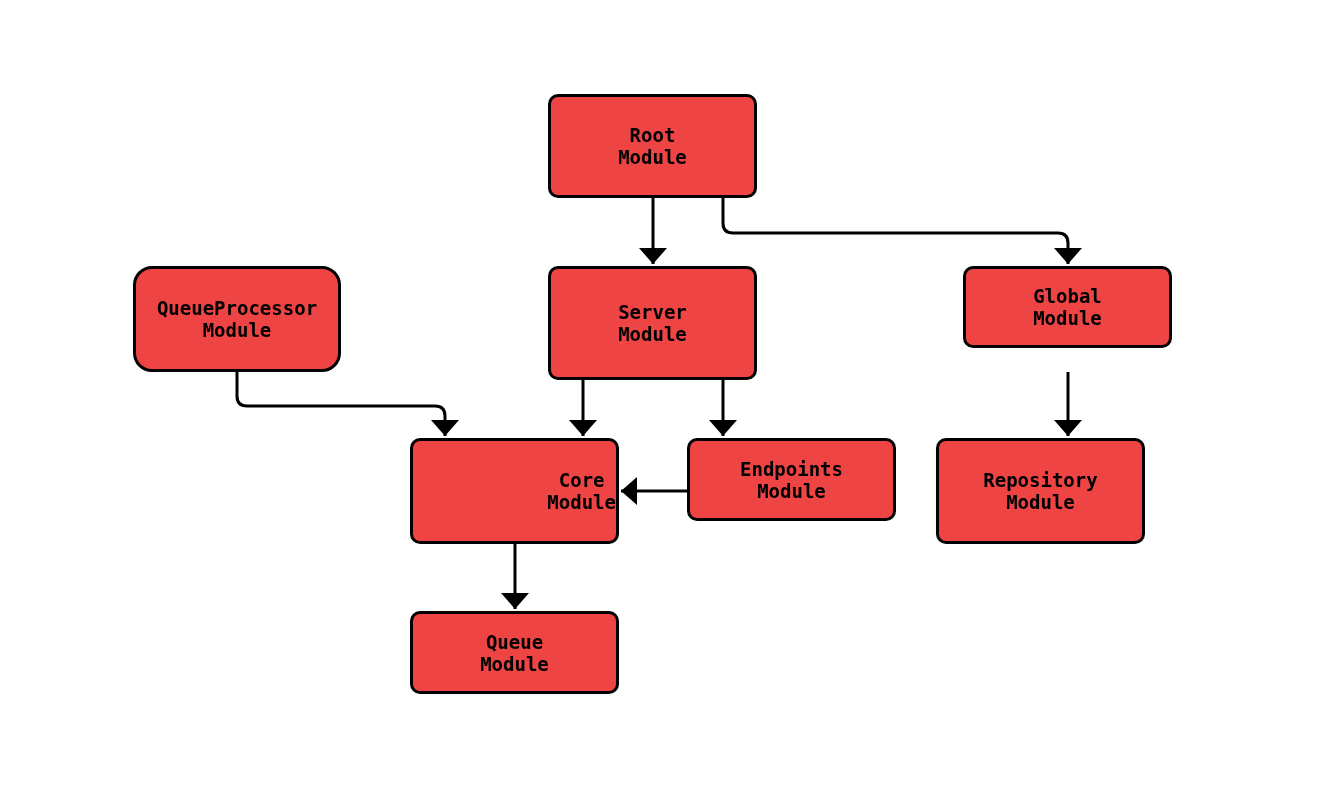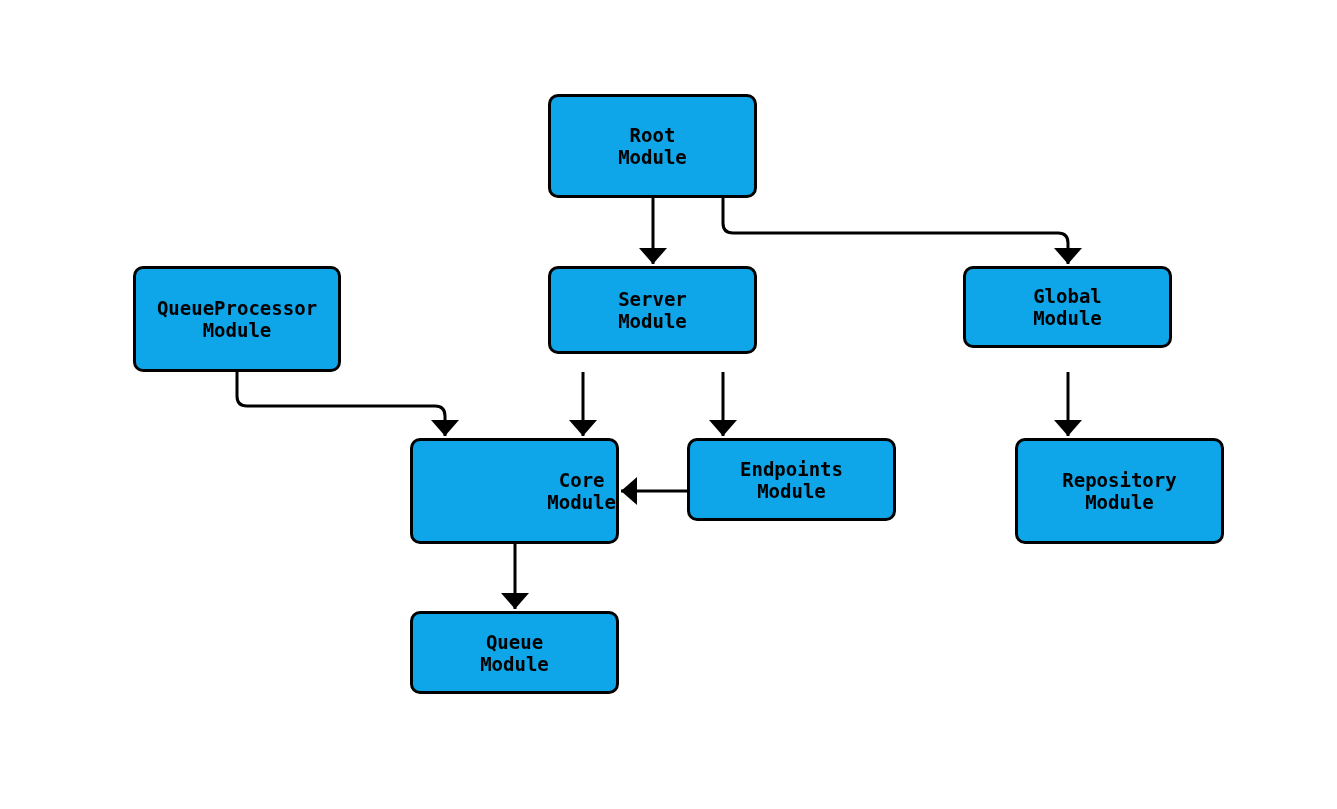--- a/index.html
+++ b/index.html
@@ -19,38 +19,38 @@
   .edge {
     stroke: #000000;
     stroke-width: 3;
     fill: none;
   }
   .node {
     position: absolute;
     box-sizing: border-box;
     border: 3px solid #000000;
     border-radius: 10px;
-    background: #0ea5e9;
+    background: #ef4444;
     display: flex;
     align-items: center;
     justify-content: center;
     text-align: center;
     color: #000000;
     font-weight: bold;
     font-size: 19px;
     line-height: 22px;
   }
   .node .label { white-space: pre-line; }
   .n-root          { left: 548px; top:  94px; width: 209px; height: 104px; }
-  .n-queueprocessor{ left: 133px; top: 266px; width: 208px; height: 106px; }
-  .n-server        { left: 548px; top: 266px; width: 209px; height: 88px; }
+  .n-queueprocessor{ left: 133px; top: 266px; width: 208px; height: 106px; border-radius: 19px; }
+  .n-server        { left: 548px; top: 266px; width: 209px; height: 114px; }
   .n-global        { left: 963px; top: 266px; width: 209px; height: 82px; }
   .n-core          { left: 410px; top: 438px; width: 209px; height: 106px; justify-content: flex-end; }
   .n-endpoints     { left: 687px; top: 438px; width: 209px; height: 83px; text-align: center; }
-  .n-repository    { left: 1015px; top: 438px; width: 209px; height: 106px; }
+  .n-repository    { left: 936px; top: 438px; width: 209px; height: 106px; }
   .n-queue         { left: 410px; top: 611px; width: 209px; height: 83px; }
 </style>
 </head>
 <body>
 
 <div class="canvas">
 
   <svg class="edge-layer" viewBox="0 0 1337 809" xmlns="http://www.w3.org/2000/svg">
     <defs>
       <marker id="arrow" markerUnits="userSpaceOnUse" markerWidth="18" markerHeight="28" refX="16" refY="14" orient="auto">

